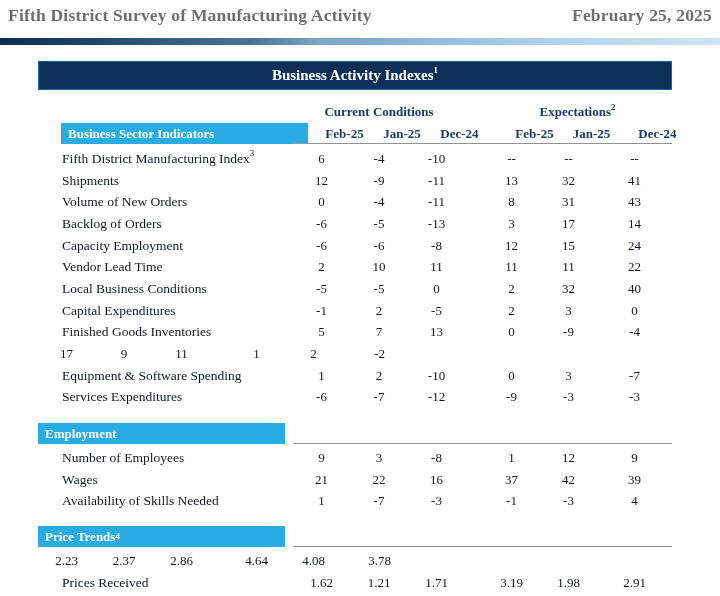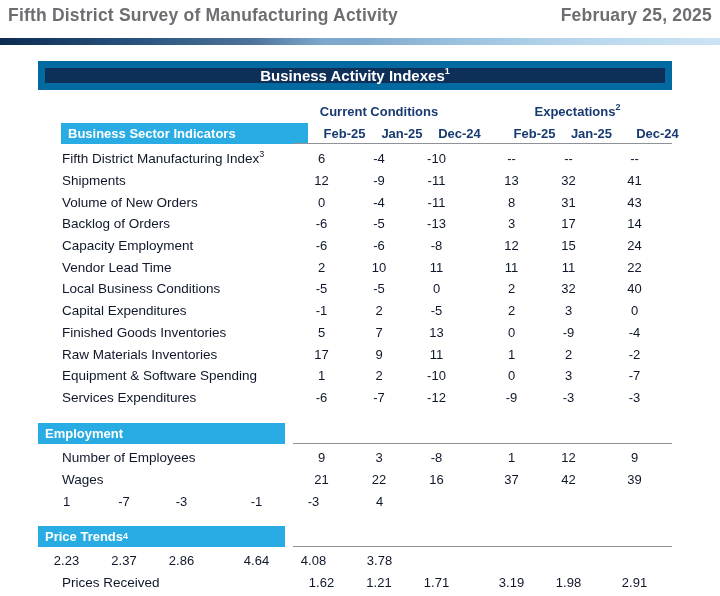--- a/index.html
+++ b/index.html
@@ -1,30 +1,30 @@
 <!DOCTYPE html>
 <html><head>
 <meta charset="utf-8">
 <style>
   html,body{margin:0;padding:0;background:#fff;}
   .page{position:relative;width:720px;height:596px;background:#ffffff;
-        font-family:Liberation Sans, sans-serif;overflow:hidden;}
+        font-family:Liberation Serif, serif;overflow:hidden;}
 
   
   .doc-header{position:absolute;left:8px;top:5px;width:704px;display:flex;
               justify-content:space-between;align-items:baseline;}
   .doc-title,.doc-date{font-size:17.5px;font-weight:bold;color:#6d6e71;letter-spacing:.2px;}
 
   .grad-bar{position:absolute;left:0;top:38px;width:720px;height:7px;
             background:linear-gradient(to right,#0d2c52 0%,#27517c 18%,#4c739a 35%,
                        #7fa9cc 45%,#7fa9cc 50%,#9dc3e0 65%,#b7d6ec 80%,#cce4f4 100%);}
 
   
   .tbl-title{position:absolute;left:38px;top:61px;width:634px;height:29px;
-             background:#0e3058;border:7px solid #0369a1;box-sizing:border-box;
+             background:#0e3058;border:1px solid #0369a1;box-sizing:border-box;
              color:#ffffff;font-weight:bold;font-size:15px;
              display:flex;align-items:center;justify-content:center;}
 
   
   .grp-row{position:absolute;left:38px;top:104px;width:634px;display:flex;
            font-weight:bold;color:#173a70;font-size:13px;}
   .grp-spacer{width:255px;}
   .grp-cur{width:172px;text-align:center;}
   .grp-gap{width:18px;}
   .grp-exp{width:189px;text-align:center;}
@@ -175,21 +175,20 @@
       <div class="lbl"><span>Finished Goods Inventories</span></div>
       <div class="c n1">5</div>
       <div class="c n2">7</div>
       <div class="c n3">13</div>
       <div class="gapc"></div>
       <div class="c n4">0</div>
       <div class="c n5">-9</div>
       <div class="c n6">-4</div>
     </div>
     <div class="trow">
-      <div class="lbl"><span>Raw Materials Inventories</span></div>
       <div class="c n1">17</div>
       <div class="c n2">9</div>
       <div class="c n3">11</div>
       <div class="gapc"></div>
       <div class="c n4">1</div>
       <div class="c n5">2</div>
       <div class="c n6">-2</div>
     </div>
     <div class="trow">
       <div class="lbl"><span>Equipment &amp; Software Spending</span></div>
@@ -231,20 +230,21 @@
       <div class="lbl"><span>Wages</span></div>
       <div class="c n1">21</div>
       <div class="c n2">22</div>
       <div class="c n3">16</div>
       <div class="gapc"></div>
       <div class="c n4">37</div>
       <div class="c n5">42</div>
       <div class="c n6">39</div>
     </div>
     <div class="trow">
+      <div class="lbl"><span>Availability of Skills Needed</span></div>
       <div class="c n1">1</div>
       <div class="c n2">-7</div>
       <div class="c n3">-3</div>
       <div class="gapc"></div>
       <div class="c n4">-1</div>
       <div class="c n5">-3</div>
       <div class="c n6">4</div>
     </div>
   </div>
 

